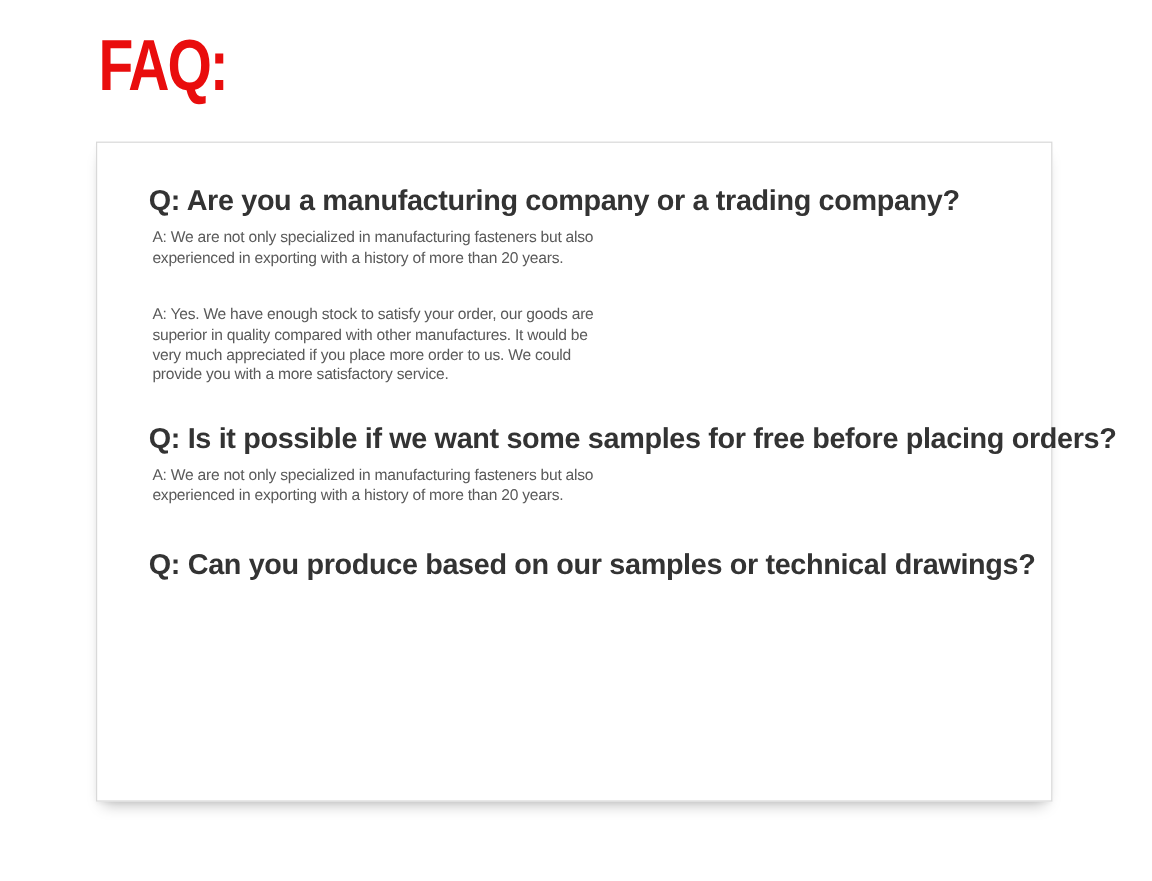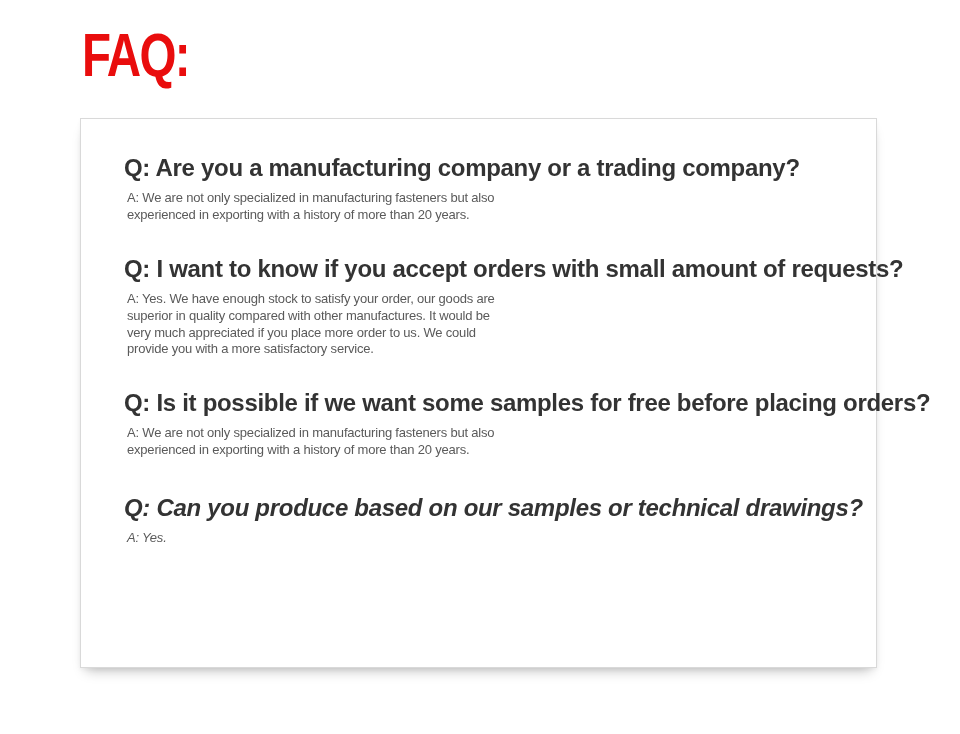--- a/index.html
+++ b/index.html
@@ -41,21 +41,20 @@
     border:1px solid var(--card-border);
     box-shadow:0 8px 12px -6px rgba(0,0,0,0.28), 0 2px 4px rgba(0,0,0,0.04);
     padding:34px 38px 40px 43px;
   }
   .faq-item{
     margin-bottom:30px;
   }
   .faq-item:last-child{
     margin-bottom:0;
     margin-top:34px;
-    font-style:italic;
   }
   .question{
     font-size:24px;
     font-weight:bold;
     color:var(--question-text);
     letter-spacing:-0.3px;
     white-space:nowrap;
     line-height:1.25;
     margin-bottom:7px;
   }
@@ -78,33 +77,31 @@
 
   <div class="faq-card">
 
     <div class="faq-item">
       <div class="question">Q: Are you a manufacturing company or a trading company?</div>
       <div class="answer">A: We are not only specialized in manufacturing fasteners but also
 experienced in exporting with a history of more than 20 years.</div>
     </div>
 
     <div class="faq-item">
-      <div class="question">Q: I want to know if you accept orders with small amount of requests?</div>
       <div class="answer">A: Yes. We have enough stock to satisfy your order, our goods are
 superior in quality compared with other manufactures. It would be
 very much appreciated if you place more order to us. We could
 provide you with a more satisfactory service.</div>
     </div>
 
     <div class="faq-item">
       <div class="question">Q: Is it possible if we want some samples for free before placing orders?</div>
       <div class="answer">A: We are not only specialized in manufacturing fasteners but also
 experienced in exporting with a history of more than 20 years.</div>
     </div>
 
     <div class="faq-item">
       <div class="question">Q: Can you produce based on our samples or technical drawings?</div>
-      <div class="answer">A: Yes.</div>
     </div>
 
   </div>
 
 </div>
 
 </body></html>

